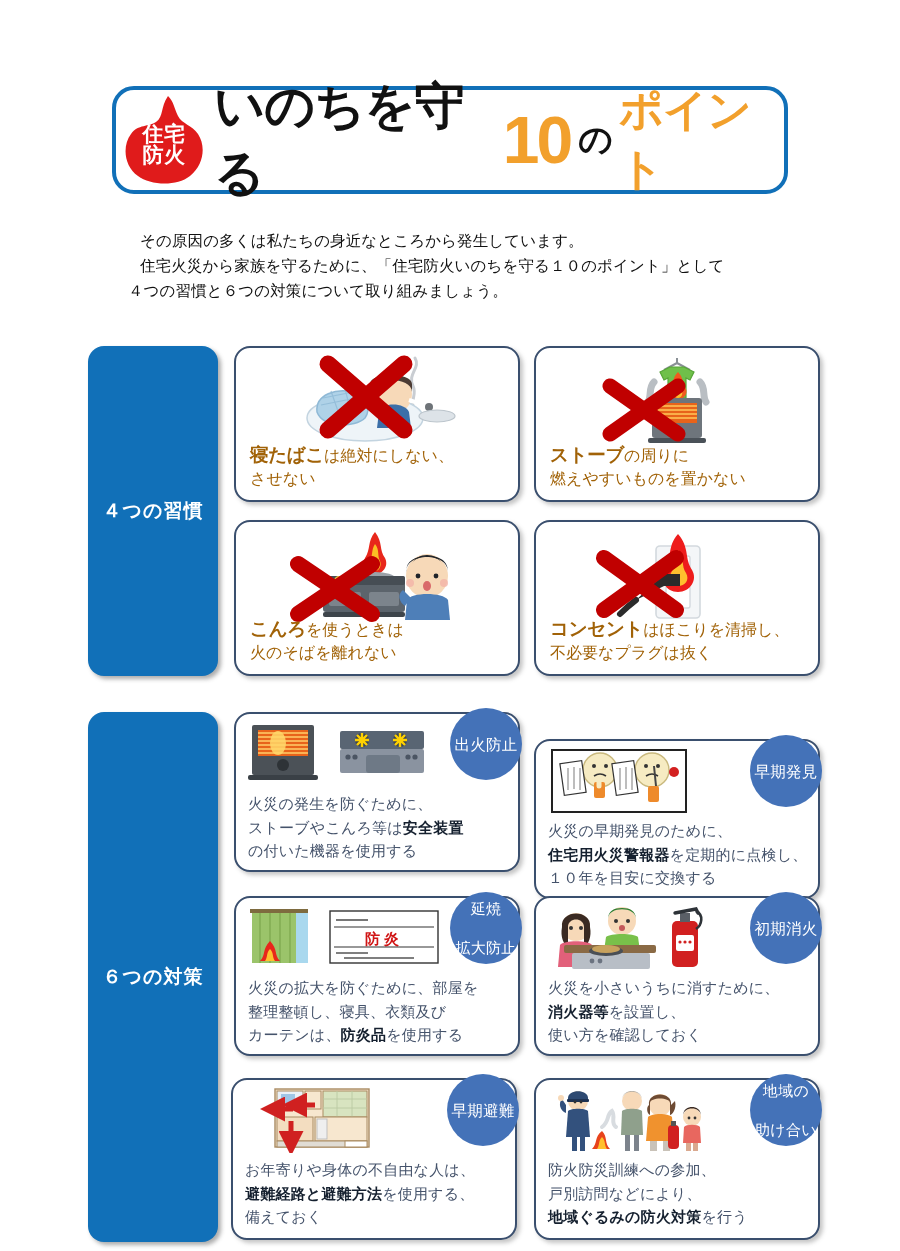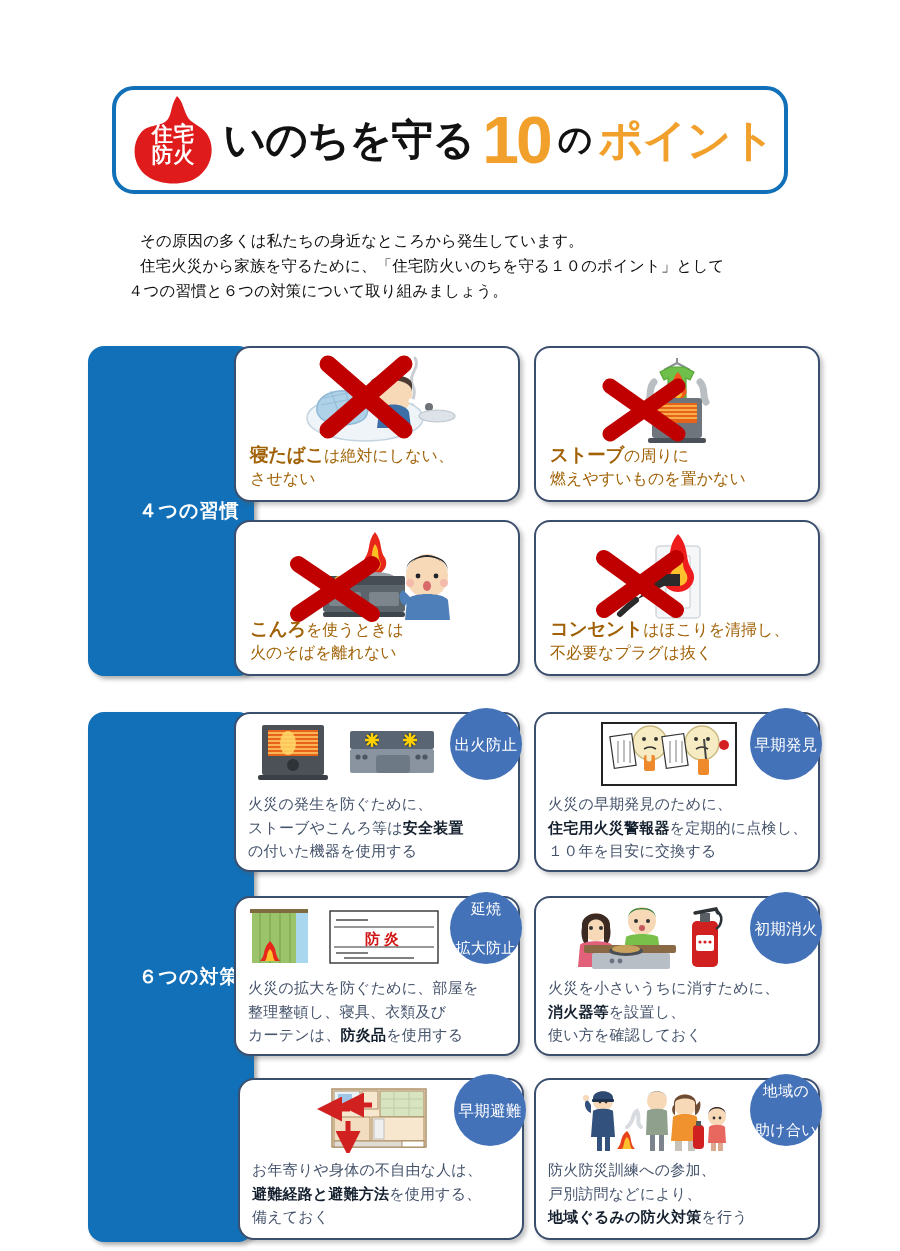--- a/index.html
+++ b/index.html
@@ -29,21 +29,21 @@
   .flame-shape{
     position:absolute;left:0;top:0;width:96px;height:92px;
   }
   .flame-text{
     position:relative;z-index:2;color:#fff;font-weight:bold;
     font-size:21px;line-height:1.02;letter-spacing:0.5px;
     text-align:center;margin-top:8px;
   }
   .flame-text span{display:block;}
   .hdr-kuro{
-    font-size:42px;font-weight:bold;color:#111;letter-spacing:-1px;
+    font-size:50px;font-weight:bold;color:#111;letter-spacing:-1px;
     margin-left:-4px;
   }
   .hdr-ten{
     font-size:66px;font-weight:bold;color:#F2A02C;line-height:0.8;
     letter-spacing:-3px;margin:0 2px;
   }
   .hdr-no{font-size:34px;font-weight:bold;color:#111;}
   .hdr-point{
     font-size:44px;font-weight:bold;color:#F2A02C;letter-spacing:-1px;
   }
@@ -56,21 +56,20 @@
   .intro p{margin:0;}
   .intro .ind{text-indent:12px;}
 
   
   .side-label{
     position:absolute;
     background:#1170B8;border-radius:16px;
     color:#fff;font-size:19px;font-weight:bold;letter-spacing:1px;
     display:flex;align-items:center;justify-content:center;
     box-shadow:3px 3px 4px rgba(70,70,70,0.45);
-    padding-left:36px;
   }
   #label-habits{left:88px;top:346px;width:130px;height:330px;}
   #label-measures{left:88px;top:712px;width:130px;height:530px;}
 
   
   .card{
     position:absolute;background:#fff;
     border:2px solid #3A4F6E;border-radius:16px;
     box-sizing:border-box;
     box-shadow:3px 3px 4px rgba(90,90,90,0.35);
@@ -87,29 +86,29 @@
   }
 
   
   #card-h1{left:234px;top:346px;width:286px;height:156px;}
   #card-h2{left:534px;top:346px;width:286px;height:156px;}
   #card-h3{left:234px;top:520px;width:286px;height:156px;}
   #card-h4{left:534px;top:520px;width:286px;height:156px;}
 
   
   #card-m1{left:234px;top:712px;width:286px;height:160px;}
-  #card-m2{left:534px;top:712px;width:286px;height:160px;}
+  #card-m2{left:534px;top:739px;width:286px;height:160px;}
   #card-m3{left:234px;top:896px;width:286px;height:160px;}
   #card-m4{left:534px;top:896px;width:286px;height:160px;}
-  #card-m5{left:238px;top:1078px;width:286px;height:162px;}
+  #card-m5{left:231px;top:1078px;width:286px;height:162px;}
   #card-m6{left:534px;top:1078px;width:286px;height:162px;}
 
   .m-art{
     position:absolute;left:8px;top:6px;width:200px;height:68px;
-    display:flex;align-items:center;justify-content:flex-end;gap:6px;
+    display:flex;align-items:center;justify-content:flex-start;gap:6px;
   }
   .m-cap{
     position:absolute;left:12px;right:10px;top:78px;
     font-size:15px;line-height:23.5px;color:#45536B;
     letter-spacing:0.2px;
   }
   .m-cap b{color:#15202F;font-weight:bold;}
 
   
   .badge{

